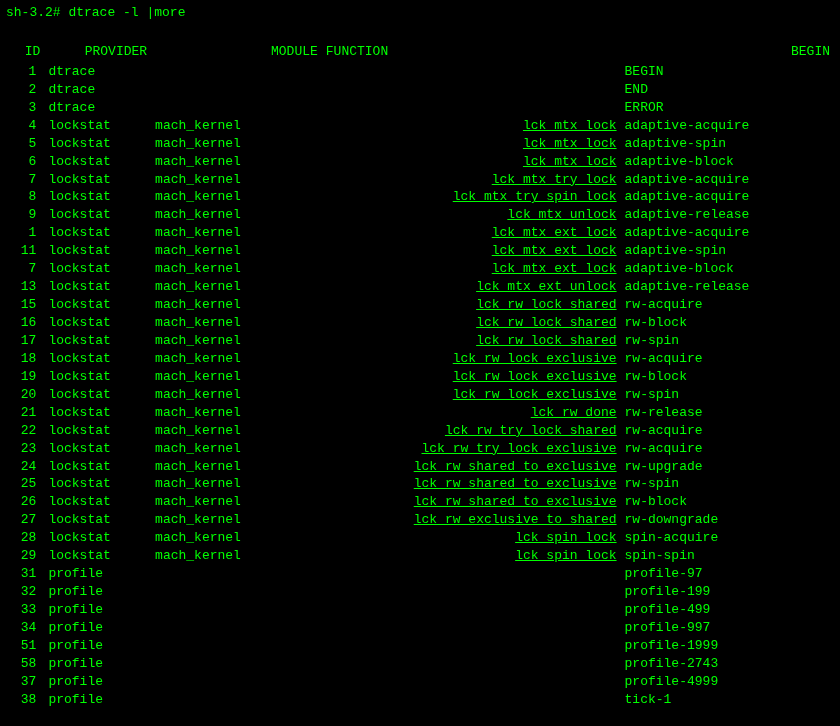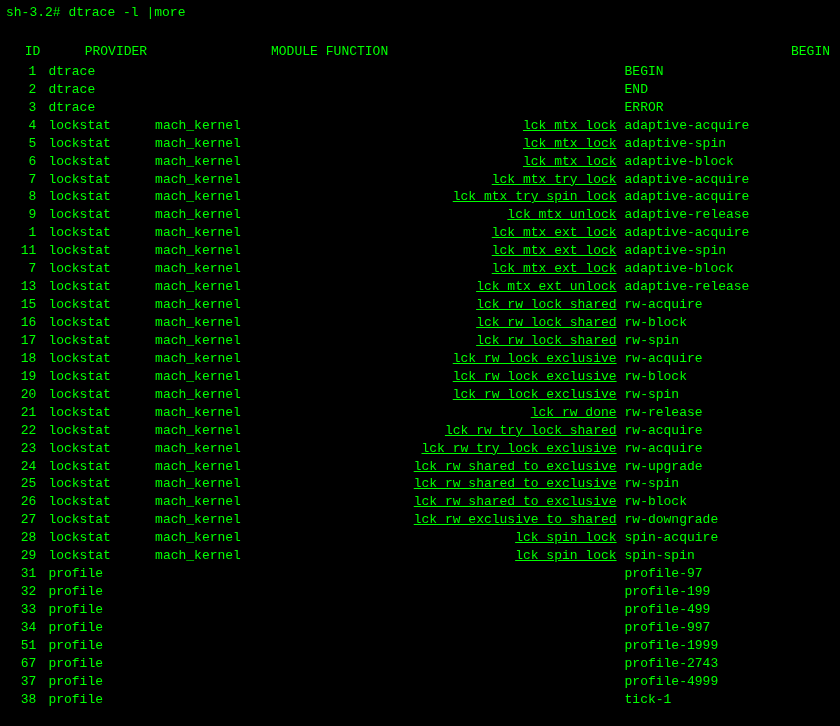--- a/index.html
+++ b/index.html
@@ -286,21 +286,21 @@
           <td class="col-name">profile-997</td>
         </tr>
         <tr>
           <td class="col-id">51</td>
           <td class="col-provider">profile</td>
           <td class="col-module"></td>
           <td class="col-function"></td>
           <td class="col-name">profile-1999</td>
         </tr>
         <tr>
-          <td class="col-id">67</td>
+          <td class="col-id">58</td>
           <td class="col-provider">profile</td>
           <td class="col-module"></td>
           <td class="col-function"></td>
           <td class="col-name">profile-2743</td>
         </tr>
         <tr>
           <td class="col-id">37</td>
           <td class="col-provider">profile</td>
           <td class="col-module"></td>
           <td class="col-function"></td>

